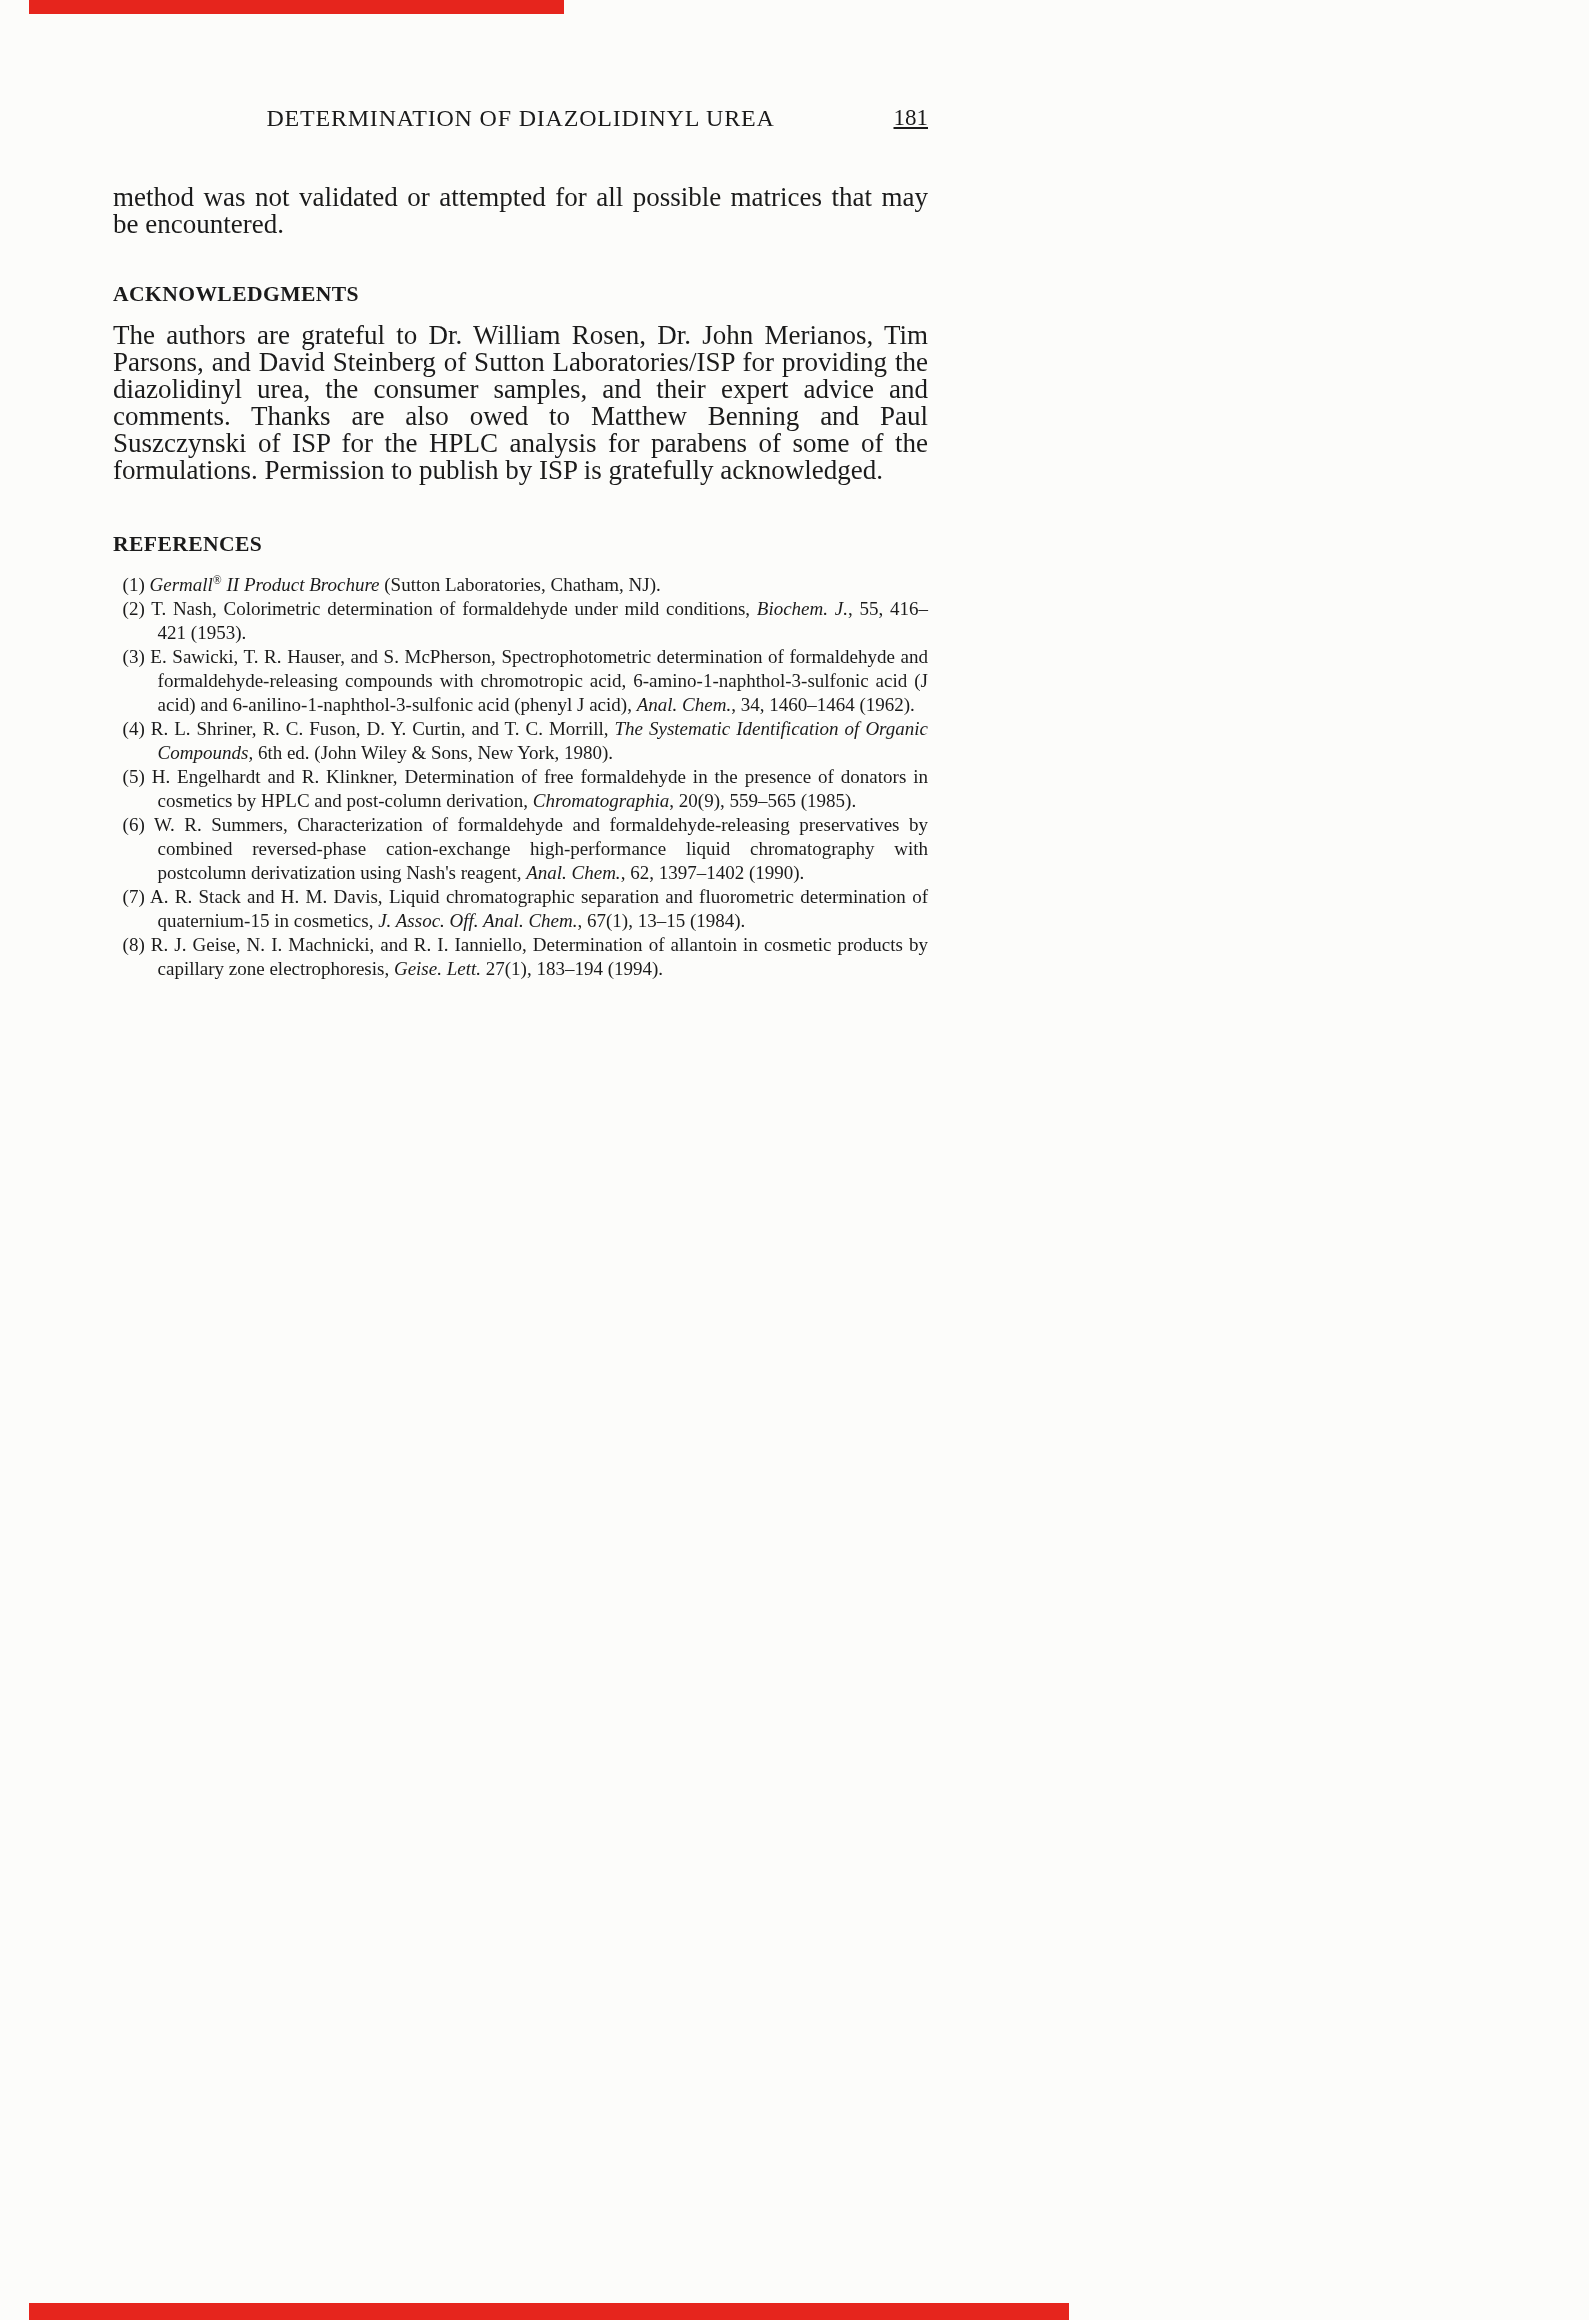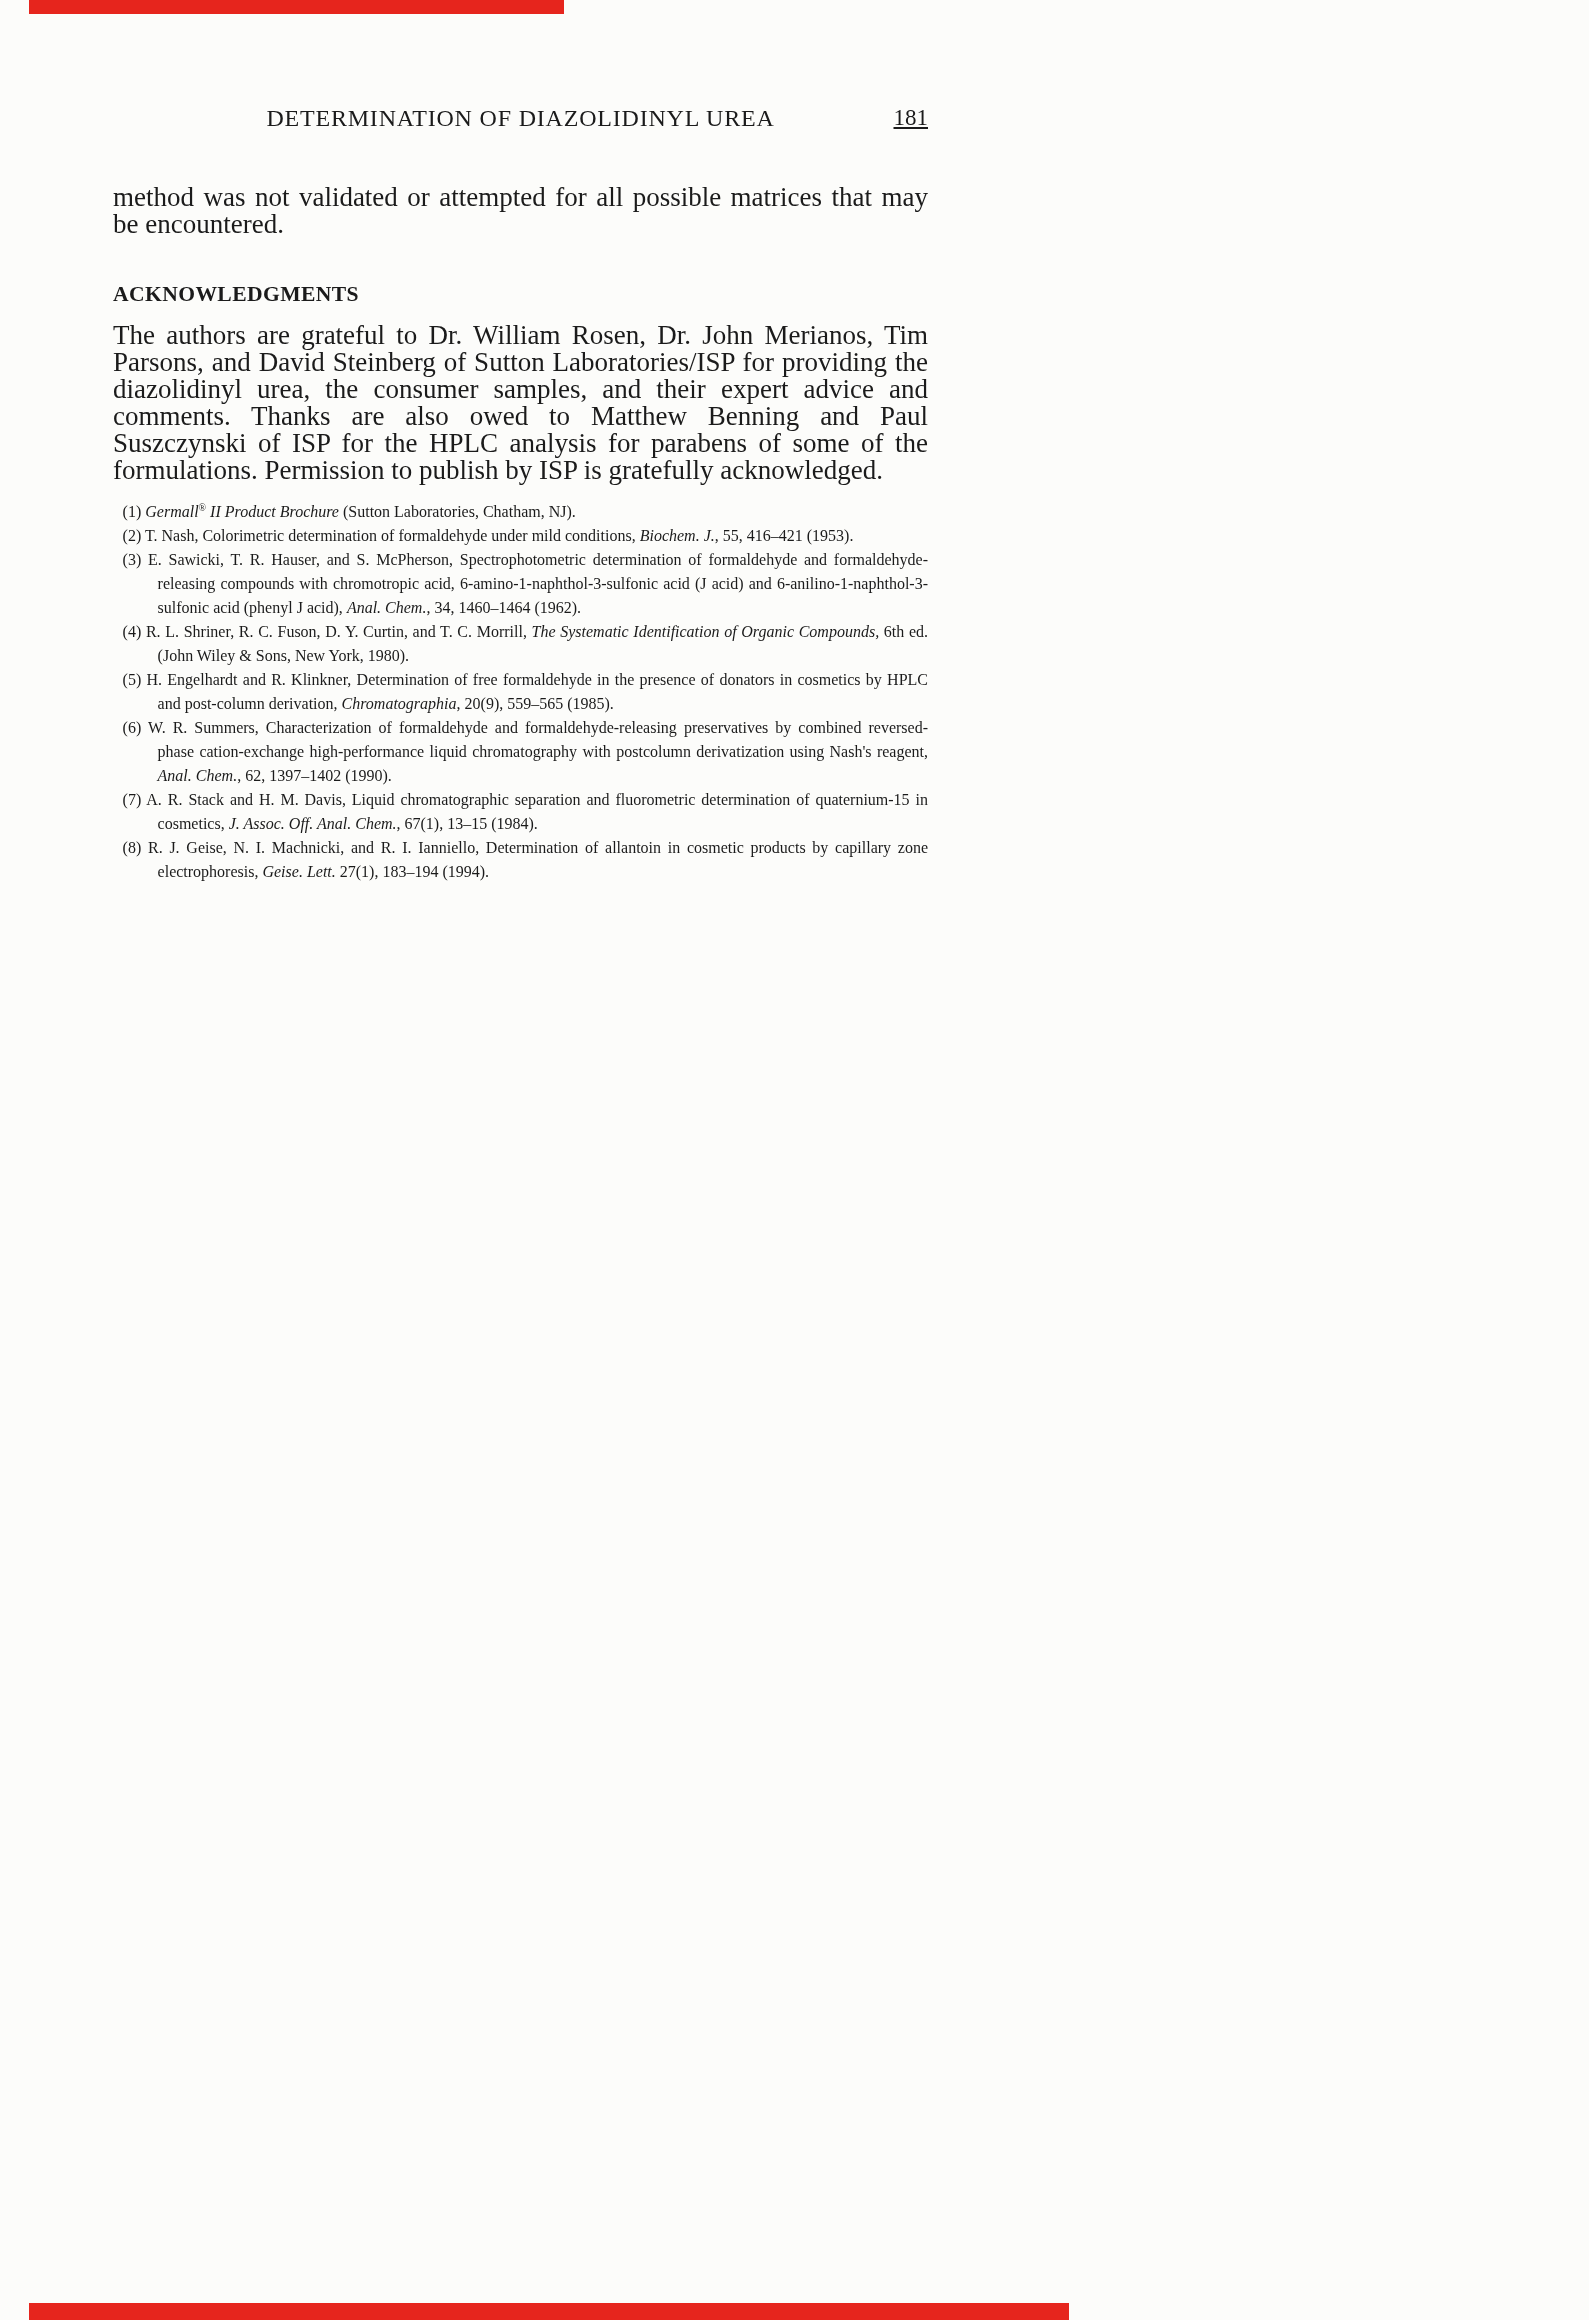--- a/index.html
+++ b/index.html
@@ -48,21 +48,21 @@
     letter-spacing: 0.4px;
     margin: 44px 0 0 0;
   }
   .ack-para { margin-top: 15.4px; }
   .ref-heading { margin-top: 48px; }
 
   .ref-list {
     list-style: none;
     margin: 15.4px 0 0 0;
     padding: 0;
-    font-size: 16px;
+    font-size: 19px;
     line-height: 24px;
     text-align: justify;
   }
   .ref-item {
     margin-left: 9.6px;
     padding-left: 35px;
     text-indent: -35px;
   }
   .italic { font-style: italic; }
   sup { font-size: 0.62em; line-height: 0; }
@@ -79,20 +79,21 @@
     <div class="running-title">DETERMINATION OF DIAZOLIDINYL UREA</div>
     <div class="page-number">181</div>
   </header>
 
   <p class="para continuation">method was not validated or attempted for all possible matrices that may be encountered.</p>
 
   <h2 class="section-heading">ACKNOWLEDGMENTS</h2>
 
   <p class="para ack-para">The authors are grateful to Dr. William Rosen, Dr. John Merianos, Tim Parsons, and David Steinberg of Sutton Laboratories/ISP for providing the diazolidinyl urea, the consumer samples, and their expert advice and comments. Thanks are also owed to Matthew Benning and Paul Suszczynski of ISP for the HPLC analysis for parabens of some of the formulations. Permission to publish by ISP is gratefully acknowledged.</p>
 
+  <h2 class="section-heading ref-heading">REFERENCES</h2>
 
   <ol class="ref-list">
       <li class="ref-item">
     <span class="ref-num">(1)</span> <span class="ref-body"><span class="italic">Germall</span><sup>®</sup><span class="italic"> II Product Brochure</span><span> (Sutton Laboratories, Chatham, NJ).</span></span>
   </li>
       <li class="ref-item">
     <span class="ref-num">(2)</span> <span class="ref-body"><span>T. Nash, Colorimetric determination of formaldehyde under mild conditions, </span><span class="italic">Biochem. J.</span><span>, 55, 416–421 (1953).</span></span>
   </li>
       <li class="ref-item">
     <span class="ref-num">(3)</span> <span class="ref-body"><span>E. Sawicki, T. R. Hauser, and S. McPherson, Spectrophotometric determination of formaldehyde and formaldehyde-releasing compounds with chromotropic acid, 6-amino-1-naphthol-3-sulfonic acid (J acid) and 6-anilino-1-naphthol-3-sulfonic acid (phenyl J acid), </span><span class="italic">Anal. Chem.</span><span>, 34, 1460–1464 (1962).</span></span>

